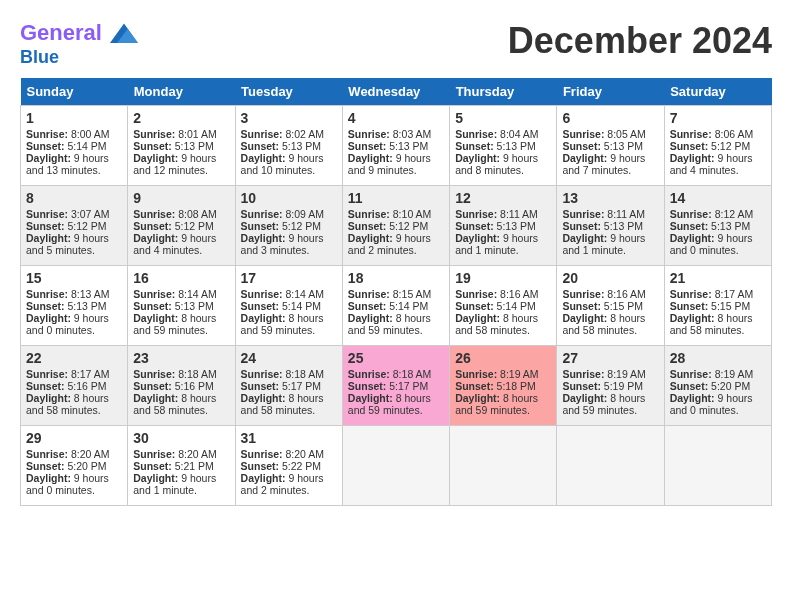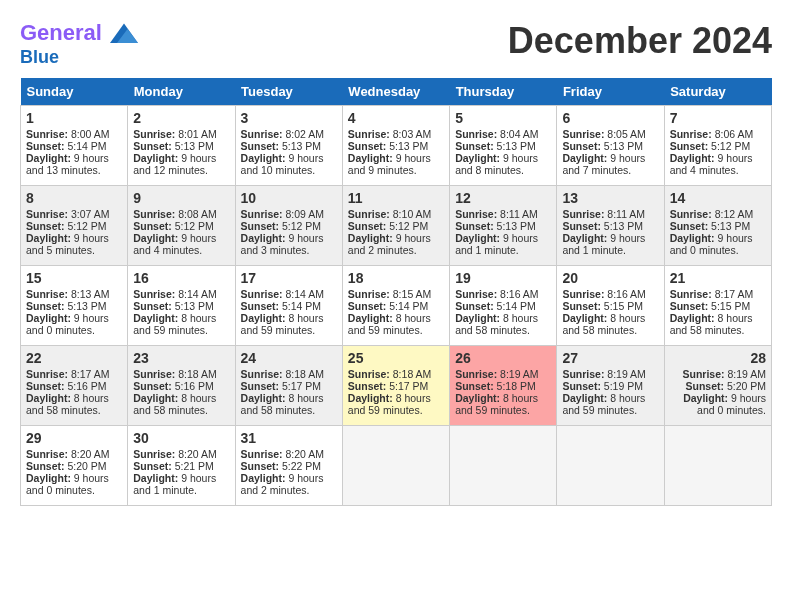--- a/index.html
+++ b/index.html
@@ -148,24 +148,24 @@
         <td><span class="day-num">17</span><span style="font-weight: bold;">Sunrise: </span><span>8:14 AM</span><br><span style="font-weight: bold;">Sunset: </span><span>5:14 PM</span><br><span style="font-weight: bold;">Daylight: </span><span>8 hours and 59 minutes.</span></td>
         <td><span class="day-num">18</span><span style="font-weight: bold;">Sunrise: </span><span>8:15 AM</span><br><span style="font-weight: bold;">Sunset: </span><span>5:14 PM</span><br><span style="font-weight: bold;">Daylight: </span><span>8 hours and 59 minutes.</span></td>
         <td><span class="day-num">19</span><span style="font-weight: bold;">Sunrise: </span><span>8:16 AM</span><br><span style="font-weight: bold;">Sunset: </span><span>5:14 PM</span><br><span style="font-weight: bold;">Daylight: </span><span>8 hours and 58 minutes.</span></td>
         <td><span class="day-num">20</span><span style="font-weight: bold;">Sunrise: </span><span>8:16 AM</span><br><span style="font-weight: bold;">Sunset: </span><span>5:15 PM</span><br><span style="font-weight: bold;">Daylight: </span><span>8 hours and 58 minutes.</span></td>
         <td><span class="day-num">21</span><span style="font-weight: bold;">Sunrise: </span><span>8:17 AM</span><br><span style="font-weight: bold;">Sunset: </span><span>5:15 PM</span><br><span style="font-weight: bold;">Daylight: </span><span>8 hours and 58 minutes.</span></td>
       </tr>
       <tr class="week-row" style="background: rgb(239, 239, 239);">
         <td style="background: rgb(239, 239, 239);"><span class="day-num">22</span><span style="font-weight: bold;">Sunrise: </span><span>8:17 AM</span><br><span style="font-weight: bold;">Sunset: </span><span>5:16 PM</span><br><span style="font-weight: bold;">Daylight: </span><span>8 hours and 58 minutes.</span></td>
         <td style="background: rgb(239, 239, 239);"><span class="day-num">23</span><span style="font-weight: bold;">Sunrise: </span><span>8:18 AM</span><br><span style="font-weight: bold;">Sunset: </span><span>5:16 PM</span><br><span style="font-weight: bold;">Daylight: </span><span>8 hours and 58 minutes.</span></td>
         <td style="background: rgb(239, 239, 239);"><span class="day-num">24</span><span style="font-weight: bold;">Sunrise: </span><span>8:18 AM</span><br><span style="font-weight: bold;">Sunset: </span><span>5:17 PM</span><br><span style="font-weight: bold;">Daylight: </span><span>8 hours and 58 minutes.</span></td>
-        <td style="background: #fef9c3;"><span class="day-num">25</span><span style="font-weight: bold;">Sunrise: </span><span>8:18 AM</span><br><span style="font-weight: bold;">Sunset: </span><span>5:17 PM</span><br><span style="font-weight: bold;">Daylight: </span><span>8 hours and 59 minutes.</span></td>
+        <td style="background: #f9a8d4;"><span class="day-num">25</span><span style="font-weight: bold;">Sunrise: </span><span>8:18 AM</span><br><span style="font-weight: bold;">Sunset: </span><span>5:17 PM</span><br><span style="font-weight: bold;">Daylight: </span><span>8 hours and 59 minutes.</span></td>
         <td style="background: #fca5a5;"><span class="day-num">26</span><span style="font-weight: bold;">Sunrise: </span><span>8:19 AM</span><br><span style="font-weight: bold;">Sunset: </span><span>5:18 PM</span><br><span style="font-weight: bold;">Daylight: </span><span>8 hours and 59 minutes.</span></td>
         <td style="background: rgb(239, 239, 239);"><span class="day-num">27</span><span style="font-weight: bold;">Sunrise: </span><span>8:19 AM</span><br><span style="font-weight: bold;">Sunset: </span><span>5:19 PM</span><br><span style="font-weight: bold;">Daylight: </span><span>8 hours and 59 minutes.</span></td>
-        <td style="background: rgb(239, 239, 239); text-align: right;"><span class="day-num">28</span><span style="font-weight: bold;">Sunrise: </span><span>8:19 AM</span><br><span style="font-weight: bold;">Sunset: </span><span>5:20 PM</span><br><span style="font-weight: bold;">Daylight: </span><span>9 hours and 0 minutes.</span></td>
+        <td style="background: rgb(239, 239, 239);"><span class="day-num">28</span><span style="font-weight: bold;">Sunrise: </span><span>8:19 AM</span><br><span style="font-weight: bold;">Sunset: </span><span>5:20 PM</span><br><span style="font-weight: bold;">Daylight: </span><span>9 hours and 0 minutes.</span></td>
       </tr>
       <tr class="week-row" style="background: rgb(255, 255, 255);">
         <td><span class="day-num">29</span><span style="font-weight: bold;">Sunrise: </span><span>8:20 AM</span><br><span style="font-weight: bold;">Sunset: </span><span>5:20 PM</span><br><span style="font-weight: bold;">Daylight: </span><span>9 hours and 0 minutes.</span></td>
         <td><span class="day-num">30</span><span style="font-weight: bold;">Sunrise: </span><span>8:20 AM</span><br><span style="font-weight: bold;">Sunset: </span><span>5:21 PM</span><br><span style="font-weight: bold;">Daylight: </span><span>9 hours and 1 minute.</span></td>
         <td><span class="day-num">31</span><span style="font-weight: bold;">Sunrise: </span><span>8:20 AM</span><br><span style="font-weight: bold;">Sunset: </span><span>5:22 PM</span><br><span style="font-weight: bold;">Daylight: </span><span>9 hours and 2 minutes.</span></td>
         <td class="empty" style="background: rgb(245, 245, 245);"></td>
         <td class="empty" style="background: rgb(245, 245, 245);"></td>
         <td class="empty" style="background: rgb(245, 245, 245);"></td>
         <td class="empty" style="background: rgb(245, 245, 245);"></td>
       </tr>

